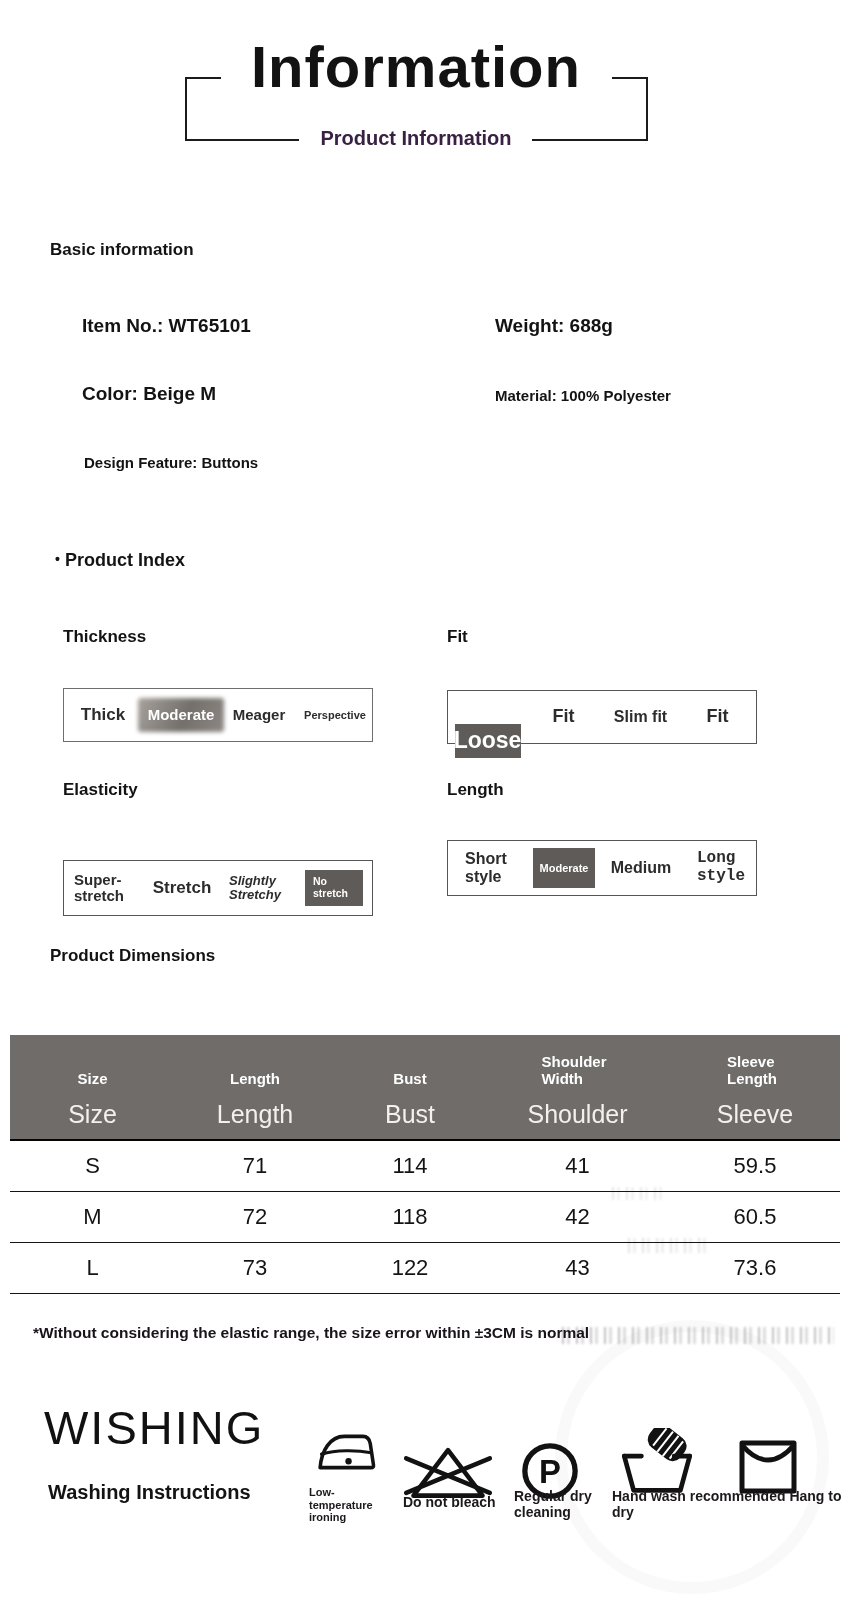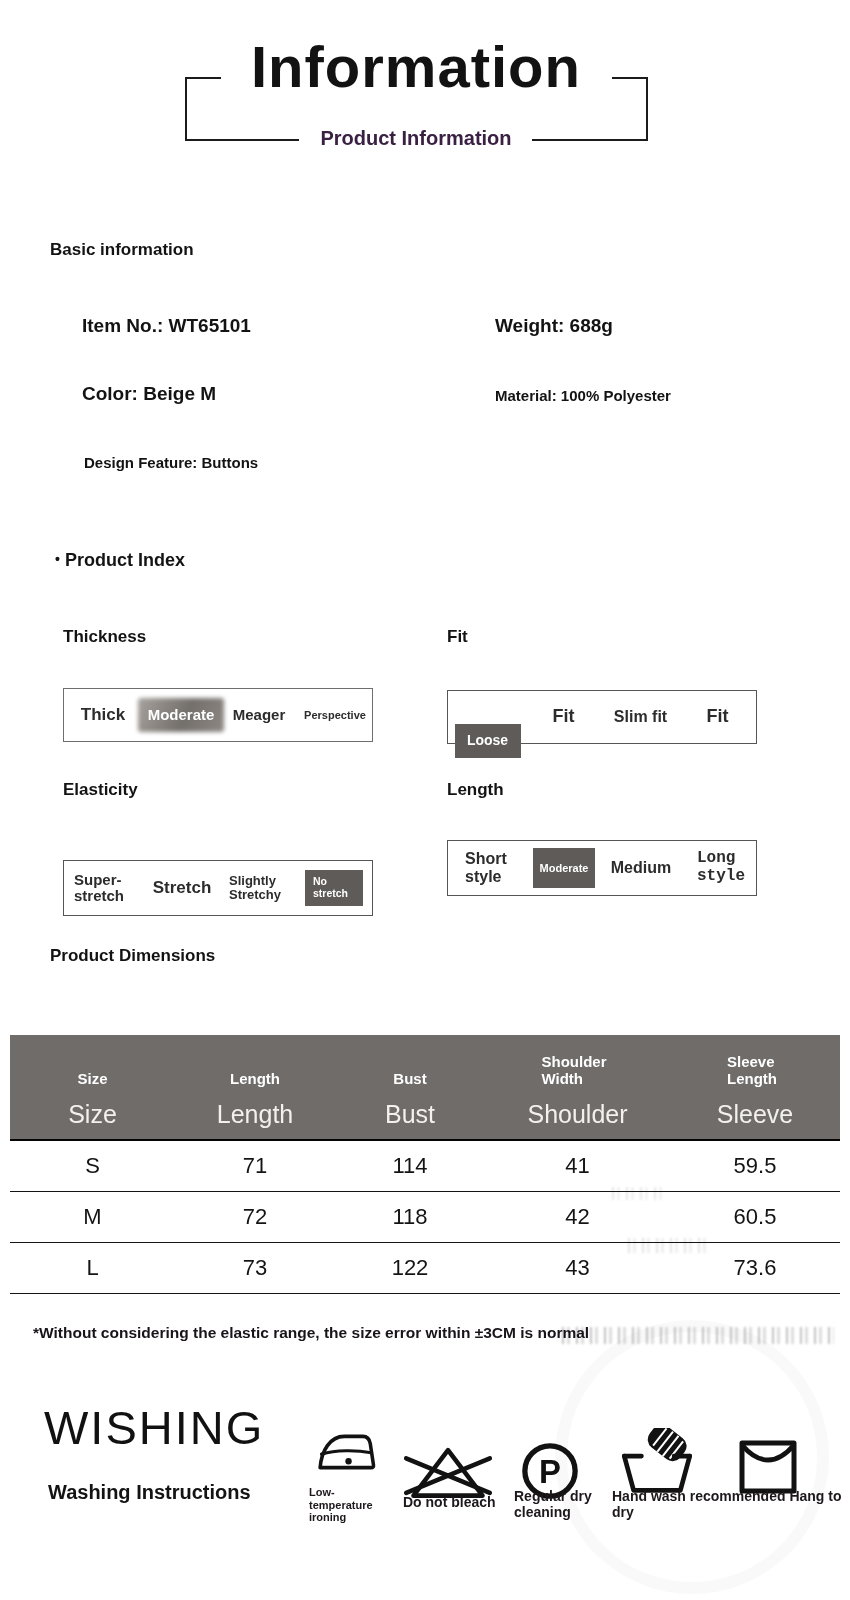--- a/index.html
+++ b/index.html
@@ -94,35 +94,35 @@
     <div class="opt blob-wrap" style="width:78px;font-size:15px;">
       <span class="blob"></span>
       <span class="blob-label">Moderate</span>
     </div>
     <div class="opt" style="width:78px;font-size:15px;">Meager</div>
     <div class="opt" style="width:74px;font-size:11px;">Perspective</div>
   </div>
 
   <div class="abs h17" style="left:447px;top:627px;">Fit</div>
   <div class="opt-box" style="left:447px;top:690px;">
-    <div class="opt" style="width:77px;font-size:14px;margin-top:48px;">
+    <div class="opt" style="width:77px;font-size:23px;margin-top:48px;">
       <span class="sel" style="display:flex;align-items:center;justify-content:center;width:66px;height:34px;margin-left:2px;">Loose</span>
     </div>
     <div class="opt" style="width:77px;font-size:18px;">Fit</div>
     <div class="opt" style="width:77px;font-size:16px;">Slim fit</div>
     <div class="opt" style="width:77px;font-size:18px;">Fit</div>
   </div>
 
   <div class="abs h17" style="left:63px;top:780px;">Elasticity</div>
   <div class="opt-box" style="left:63px;top:840px;height:54px;margin-top:20px;">
     <div class="opt" style="width:82px;font-size:15px;">
       <span style="width:62px;text-align:left;">Super-stretch</span>
     </div>
     <div class="opt" style="width:72px;font-size:17px;">Stretch</div>
-    <div class="opt" style="width:80px;font-size:13px;">
+    <div class="opt" style="width:80px;font-size:13px;font-style:italic;">
       <span style="width:58px;text-align:left;">Slightly Stretchy</span>
     </div>
     <div class="opt" style="width:72px;font-size:10.5px;">
       <span class="sel" style="display:flex;align-items:center;width:58px;height:36px;">
         <span style="width:40px;text-align:left;padding-left:8px;">No stretch</span>
       </span>
     </div>
   </div>
 
   <div class="abs h17" style="left:447px;top:780px;">Length</div>

